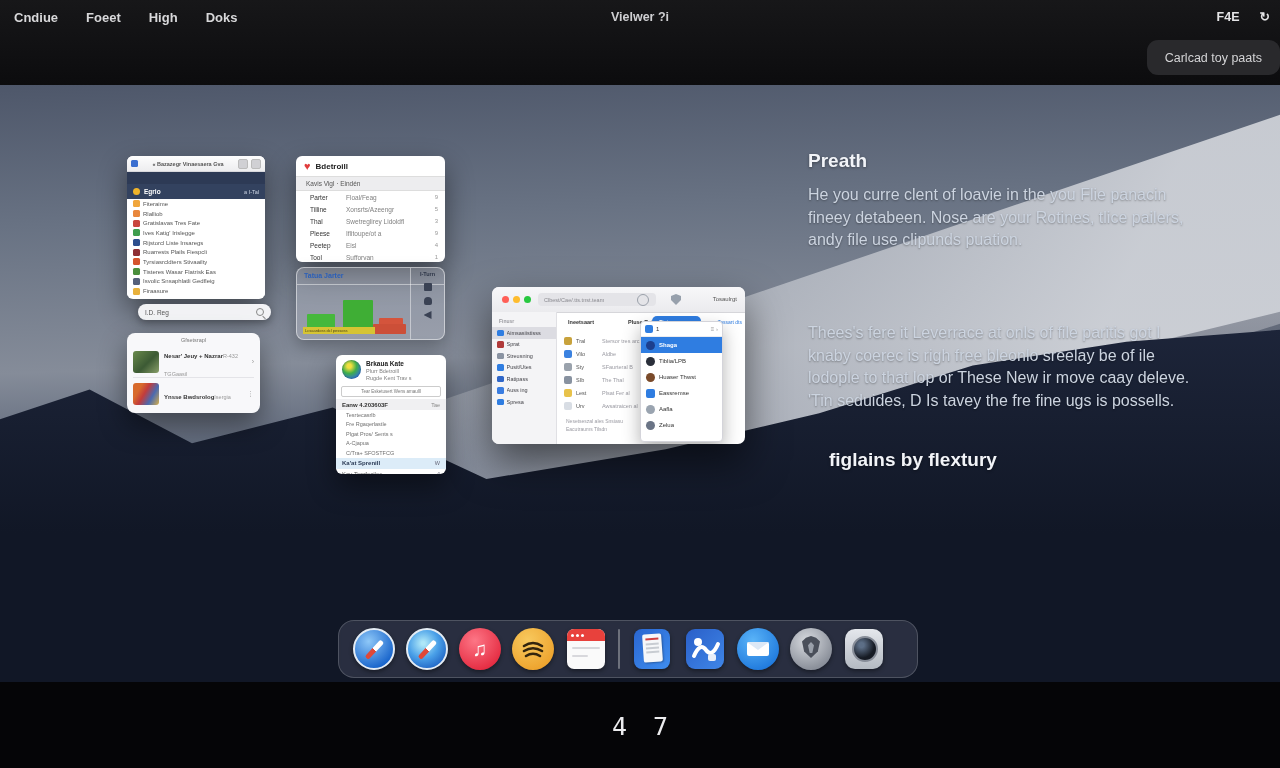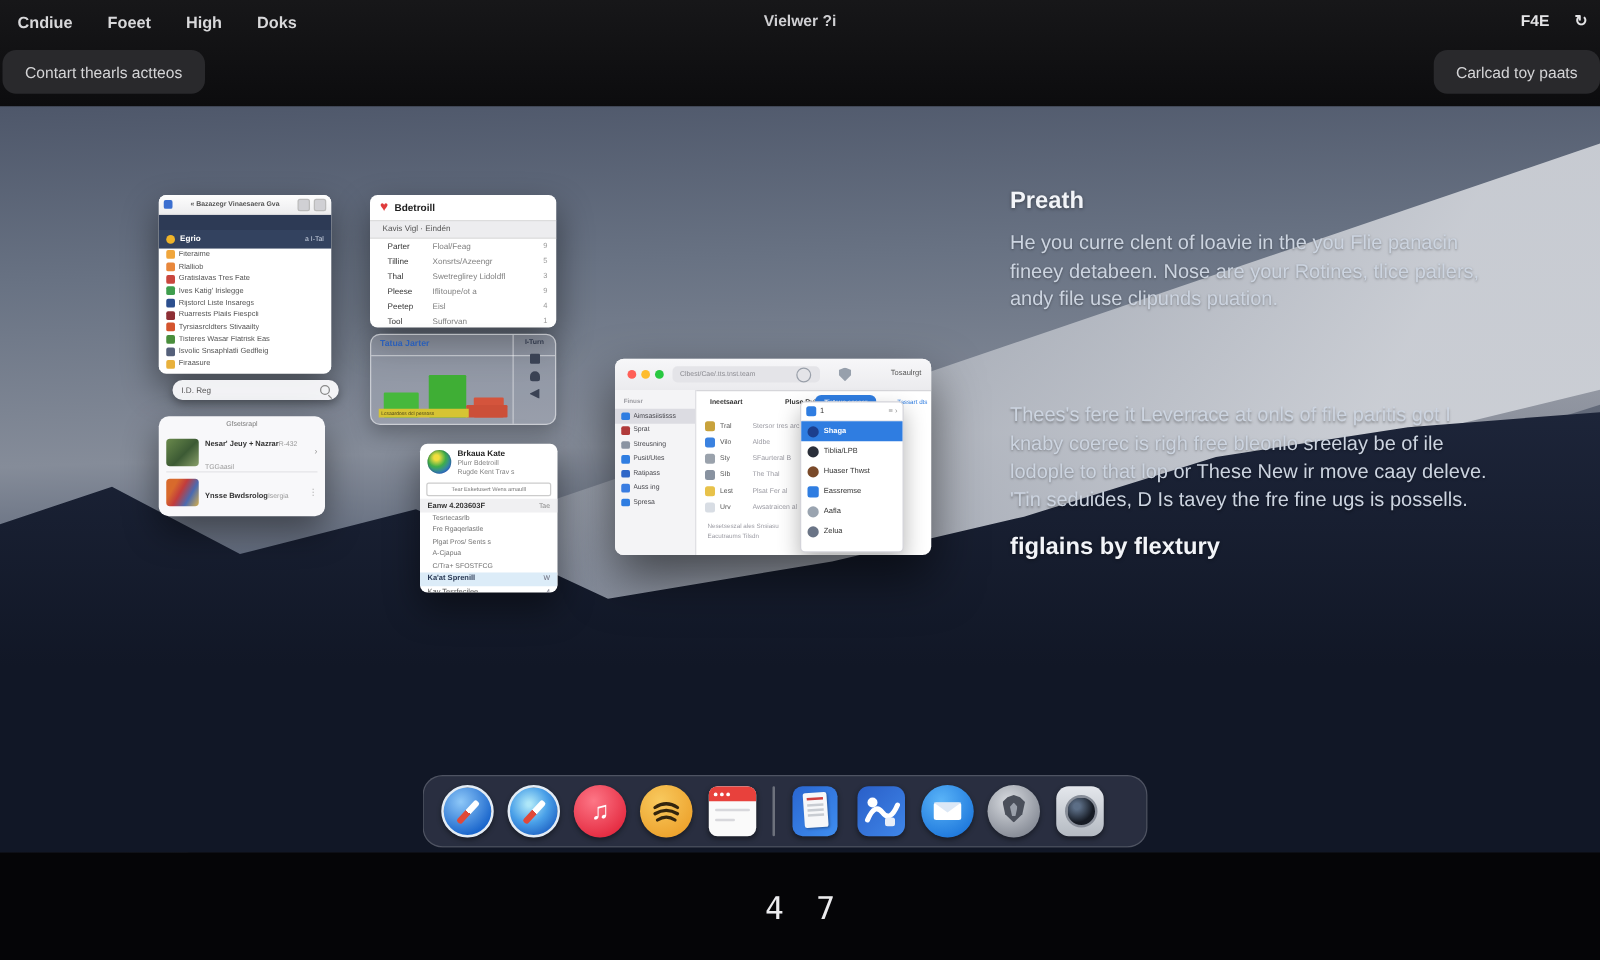--- a/index.html
+++ b/index.html
@@ -230,38 +230,35 @@
       <span class="menu-item">Cndiue</span>
       <span class="menu-item">Foeet</span>
       <span class="menu-item">High</span>
       <span class="menu-item">Doks</span>
     </div>
     <div class="menu-center">Vielwer ?i</div>
     <div class="menu-right">
       <span>F4E</span>
       <span>↻</span>
     </div>
-    <div class="pill" style="left:2px;">
-      <span>Contart thearls actteos</span>
-    </div>
     <div class="pill" style="right:0;">
       <span>Carlcad toy paats</span>
     </div>
   </div>
 
   <div class="wall">
     <div class="dune-light"></div>
     <div class="dune-shadow"></div>
     <div class="mountains"></div>
   </div>
 
   <div class="feat-title" style="top:150px;">Preath</div>
   <div class="feat-body" style="top:184px;">He you curre clent of loavie in the you Flie panacin fineey detabeen. Nose are your Rotines, tlice pailers, andy file use clipunds puation.</div>
   <div class="feat-body" style="top:322px;">Thees's fere it Leverrace at onls of file paritis got I knaby coerec is righ free bleonlo sreelay be of ile lodople to that lop or These New ir move caay deleve. 'Tin seduides, D Is tavey the fre fine ugs is possells.</div>
-  <div class="feat-title" style="top:427px;">figlains by flextury</div>
+  <div class="feat-title" style="top:449px;margin-left:21px;">figlains by flextury</div>
 
   <div class="win" style="left:127px;top:156px;width:138px;height:143px;">
     <div class="l-title">
       <span style="width:7px;height:7px;background:#3b6fd0;border-radius:1.5px;"></span>
       <span class="t">« Bazazegr Vinaesaera Gva</span>
       <span class="sq"></span>
       <span class="sq"></span>
     </div>
     <div class="l-band"></div>
     <div class="l-sel">

